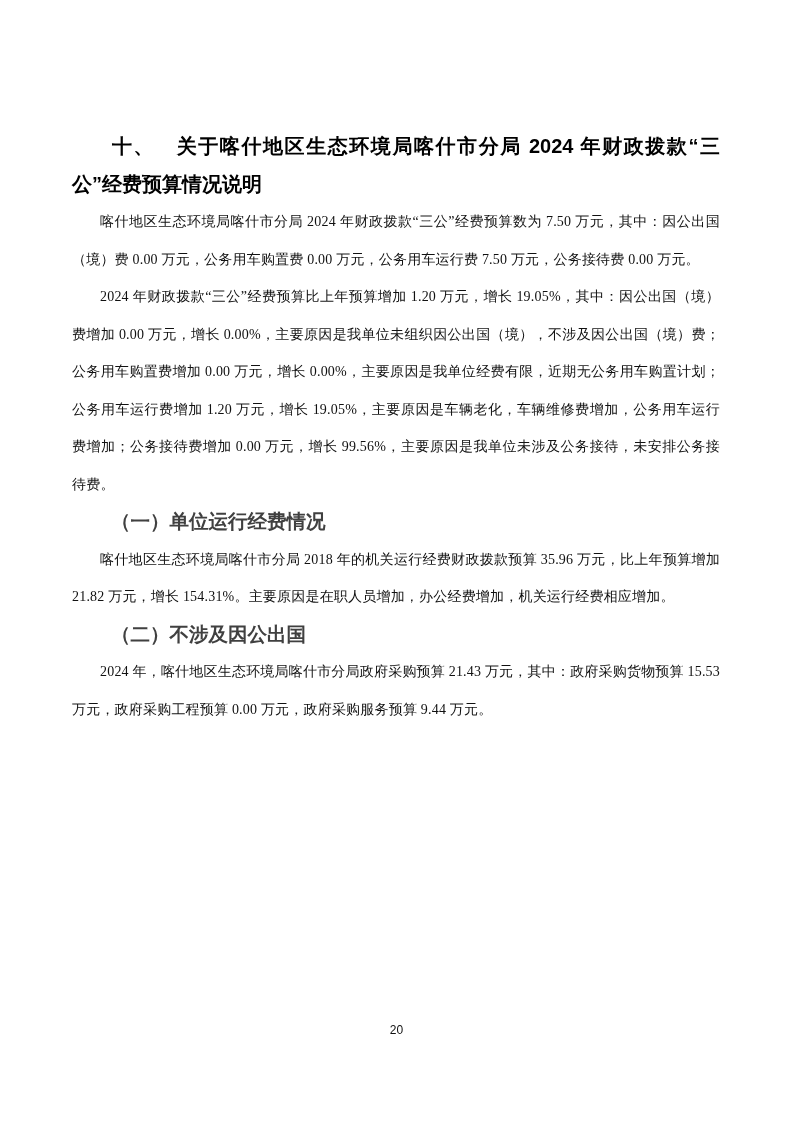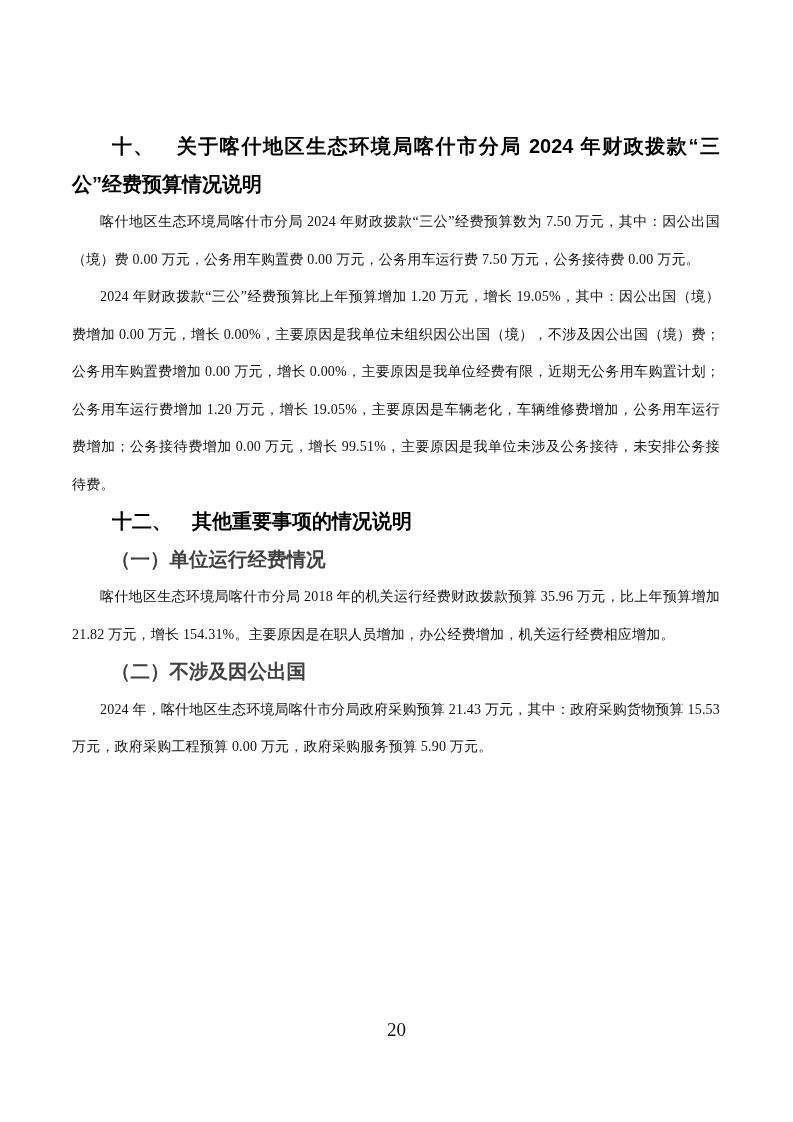--- a/index.html
+++ b/index.html
@@ -51,45 +51,44 @@
     color: #404040;
   }
   .page-number {
     position: absolute;
     left: 0;
     right: 0;
     top: 1019px;
     height: 22px;
     line-height: 22px;
     text-align: center;
-    font-size: 19px;
+    font-size: 12px;
     color: #111111;
-    font-family: Liberation Serif, serif;
+    font-family: Liberation Sans, sans-serif;
   }
 </style>
 </head>
 <body>
 
 <div class="page">
   <div class="content">
 
     <h2 class="doc-heading">十、　关于喀什地区生态环境局喀什市分局 2024 年财政拨款“三公”经费预算情况说明</h2>
 
     <p class="para">喀什地区生态环境局喀什市分局 2024 年财政拨款“三公”经费预算数为 7.50 万元，其中：因公出国（境）费 0.00 万元，公务用车购置费 0.00 万元，公务用车运行费 7.50 万元，公务接待费 0.00 万元。</p>
 
-    <p class="para">2024 年财政拨款“三公”经费预算比上年预算增加 1.20 万元，增长 19.05%，其中：因公出国（境）费增加 0.00 万元，增长 0.00%，主要原因是我单位未组织因公出国（境），不涉及因公出国（境）费；公务用车购置费增加 0.00 万元，增长 0.00%，主要原因是我单位经费有限，近期无公务用车购置计划；公务用车运行费增加 1.20 万元，增长 19.05%，主要原因是车辆老化，车辆维修费增加，公务用车运行费增加；公务接待费增加 0.00 万元，增长 99.51%，主要原因是我单位未涉及公务接待，未安排公务接待费。</p>
+    <p class="para">2024 年财政拨款“三公”经费预算比上年预算增加 1.20 万元，增长 19.05%，其中：因公出国（境）费增加 0.00 万元，增长 0.00%，主要原因是我单位未组织因公出国（境），不涉及因公出国（境）费；公务用车购置费增加 0.00 万元，增长 0.00%，主要原因是我单位经费有限，近期无公务用车购置计划；公务用车运行费增加 1.20 万元，增长 19.05%，主要原因是车辆老化，车辆维修费增加，公务用车运行费增加；公务接待费增加 0.00 万元，增长 99.56%，主要原因是我单位未涉及公务接待，未安排公务接待费。</p>
 
 
 
-    <h2 class="doc-heading">十二、　其他重要事项的情况说明</h2>
 
     <h3 class="doc-subheading">（一）单位运行经费情况</h3>
 
     <p class="para">喀什地区生态环境局喀什市分局 2018 年的机关运行经费财政拨款预算 35.96 万元，比上年预算增加 21.82 万元，增长 154.31%。主要原因是在职人员增加，办公经费增加，机关运行经费相应增加。</p>
 
     <h3 class="doc-subheading">（二）不涉及因公出国</h3>
 
-    <p class="para">2024 年，喀什地区生态环境局喀什市分局政府采购预算 21.43 万元，其中：政府采购货物预算 15.53 万元，政府采购工程预算 0.00 万元，政府采购服务预算 5.90 万元。</p>
+    <p class="para">2024 年，喀什地区生态环境局喀什市分局政府采购预算 21.43 万元，其中：政府采购货物预算 15.53 万元，政府采购工程预算 0.00 万元，政府采购服务预算 9.44 万元。</p>
 
   </div>
 
   <div class="page-number">20</div>
 </div>
 
 </body></html>

